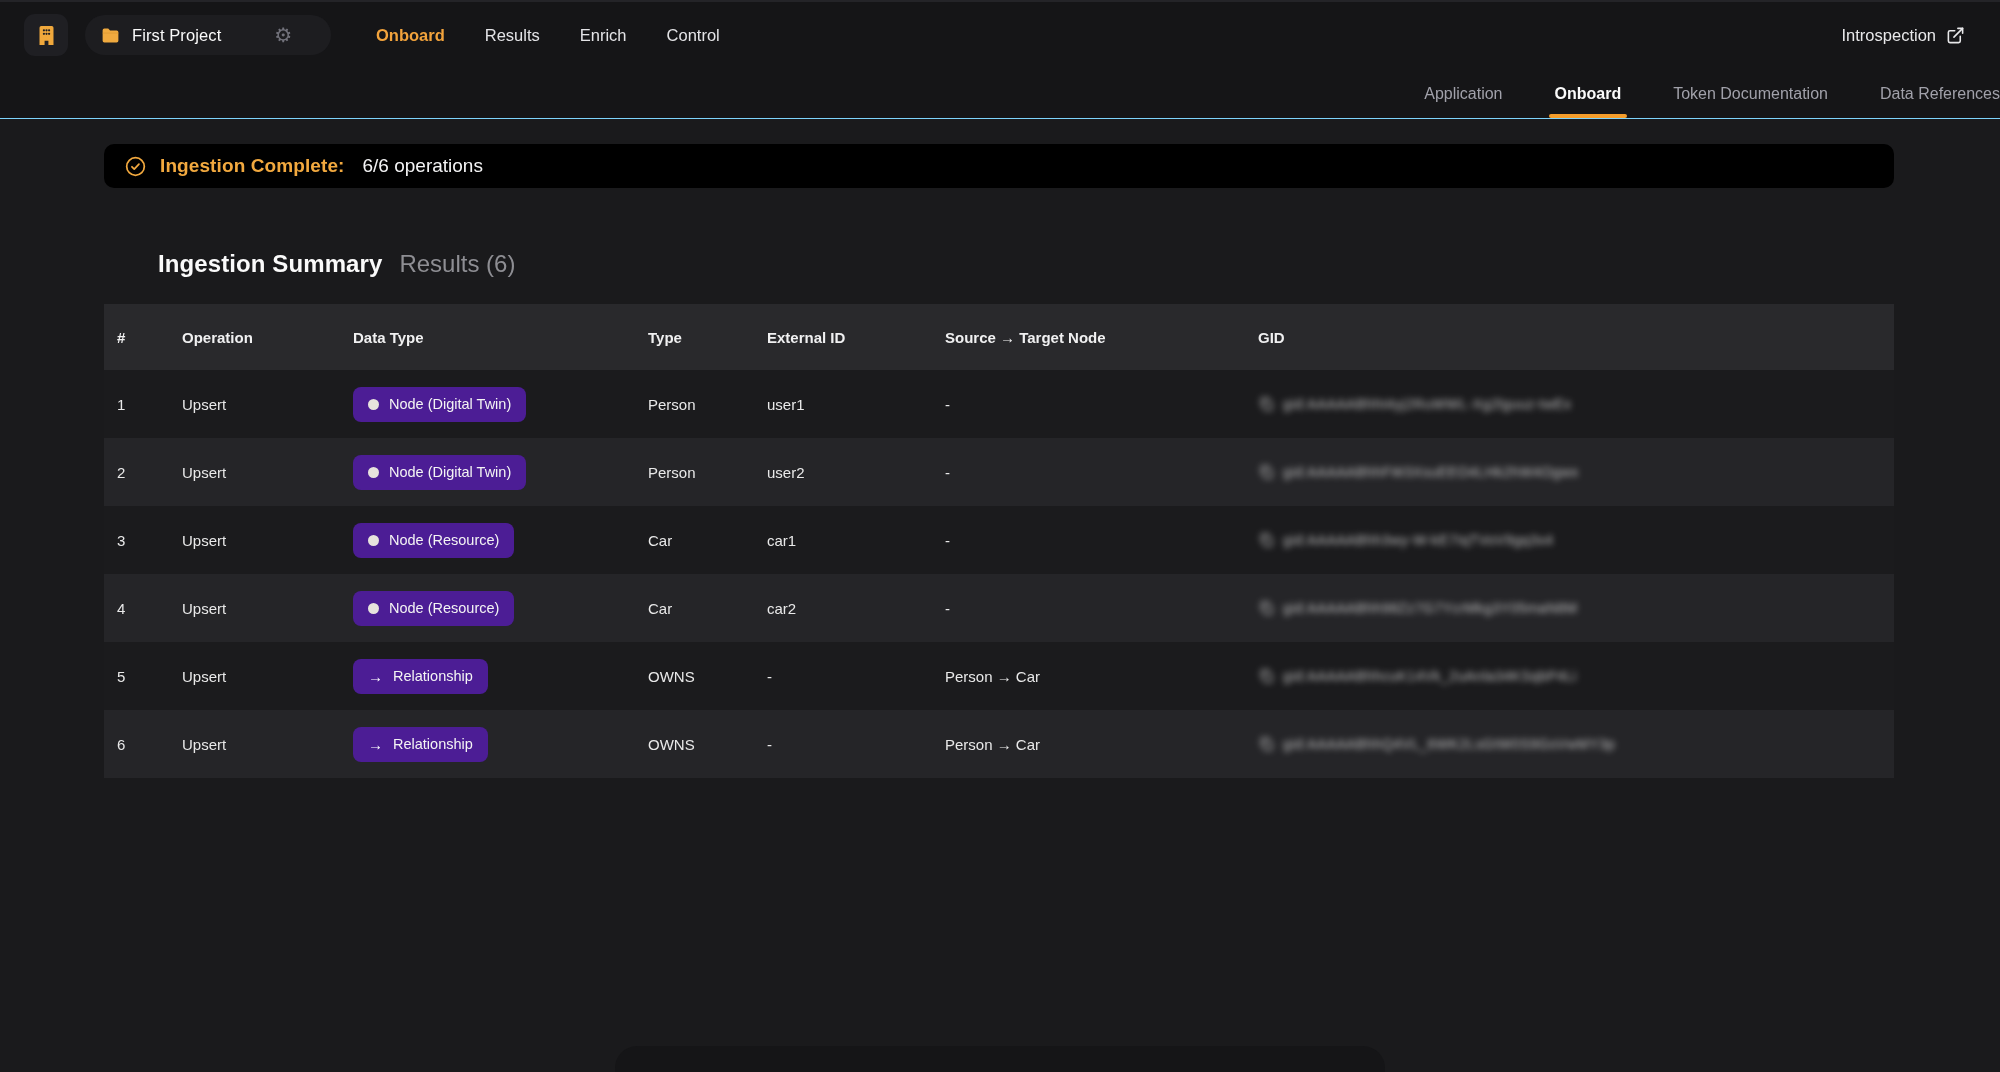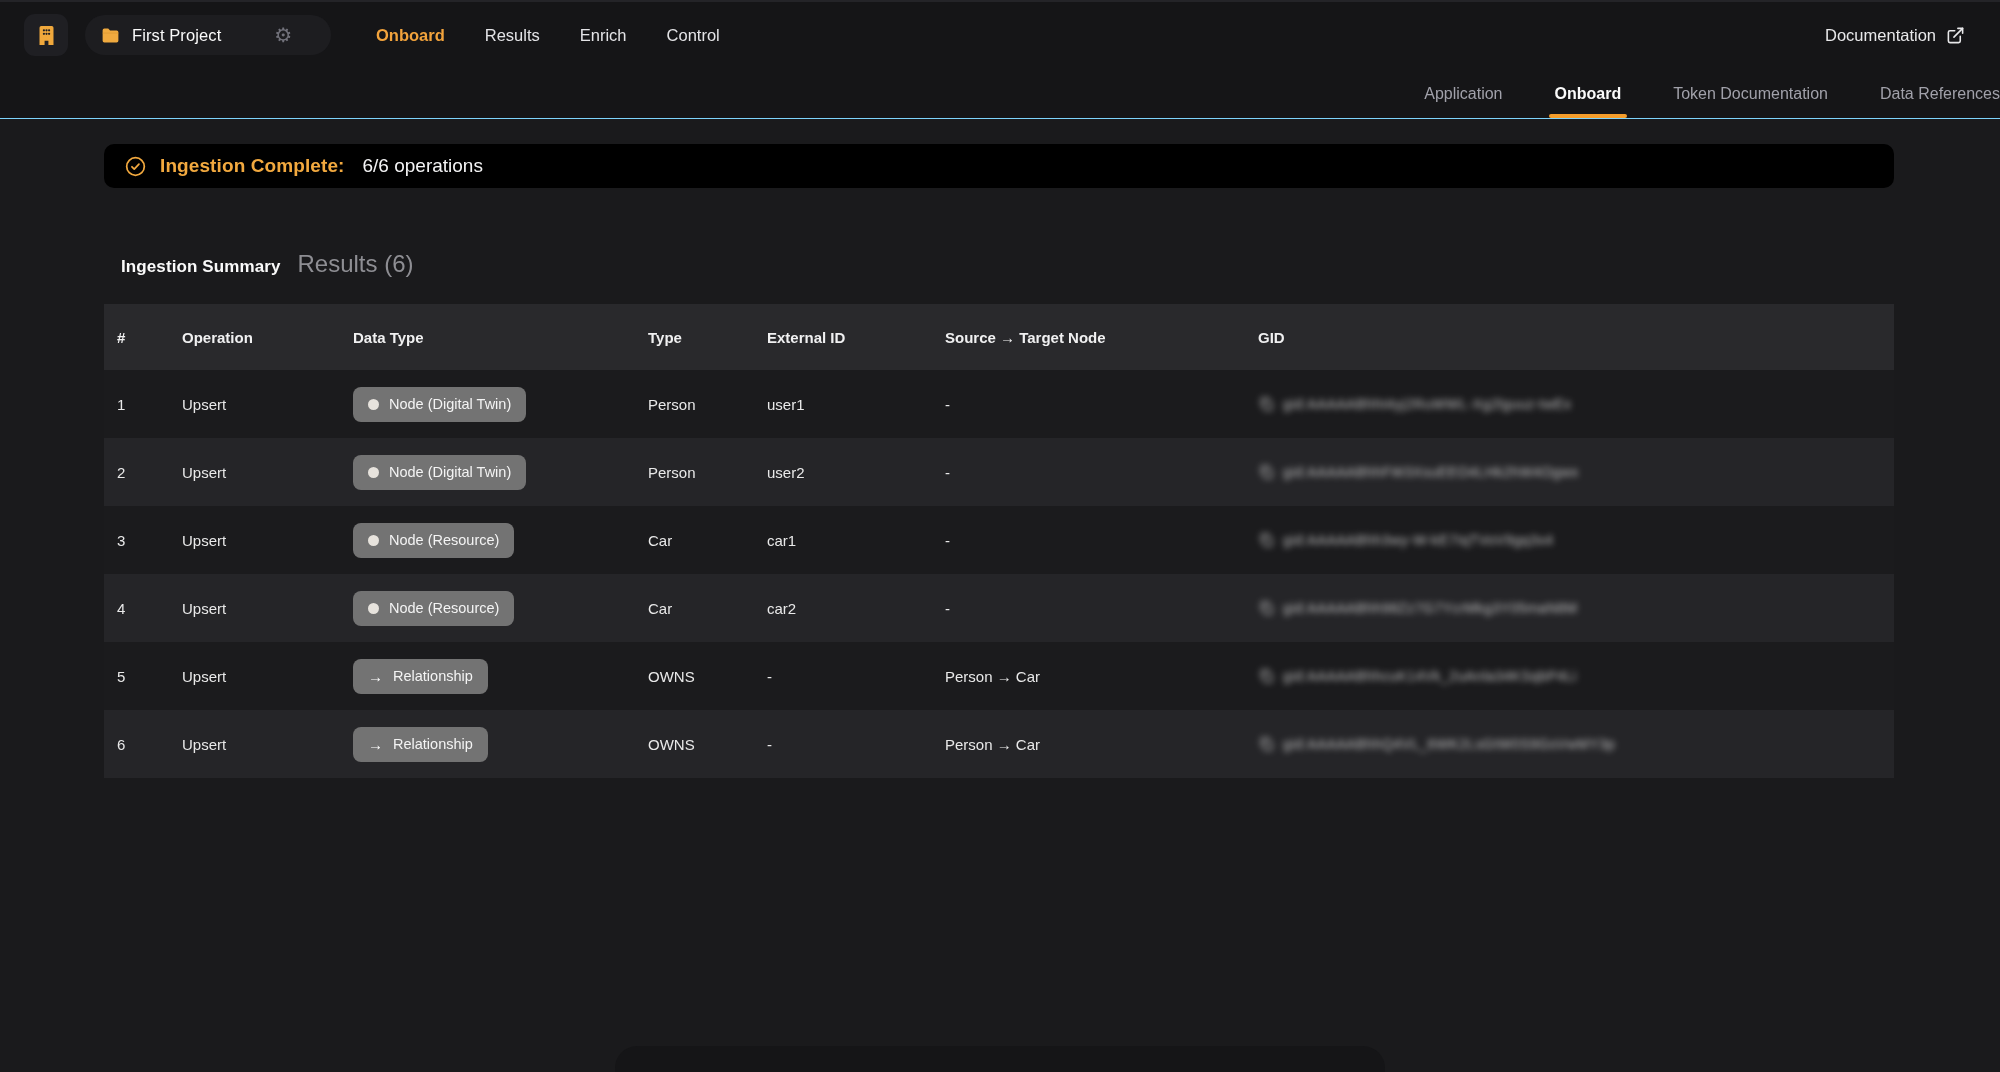--- a/index.html
+++ b/index.html
@@ -65,40 +65,40 @@
     margin-top:25px; height:44px; background:#000000; border-radius:10px;
     display:flex; align-items:center; padding-left:20px; gap:13px;
   }
   .banner-title { color:#F2A93F; font-size:19px; font-weight:600; letter-spacing:.1px; }
   .banner-detail { color:#f4f4f5; font-size:19px; font-weight:500; margin-left:5px; }
 
   .summary-head {
     margin-top:62px; margin-left:17px;
     display:flex; align-items:baseline; gap:17px;
   }
-  .summary-title { color:#fafafa; font-size:17px; font-weight:700; letter-spacing:.1px; }
+  .summary-title { color:#fafafa; font-size:24px; font-weight:700; letter-spacing:.1px;margin-left:37px; }
   .summary-results { color:#8e8e93; font-size:24px; font-weight:400; }
 
   .table { margin-top:26px; width:100%; }
   .t-row {
     display:grid;
     grid-template-columns:65px 171px 295px 119px 178px 313px auto;
     align-items:center;
     padding-left:13px;
   }
   .t-head { height:66px; background:#29292c; }
   .t-head .cell { font-size:15px; font-weight:700; color:#f0f0f1; }
   .t-body-row { height:68px; }
   .t-body-row.odd  { background:#1b1b1d; }
   .t-body-row.even { background:#252528; }
   .cell { font-size:15px; color:#e9e9e9; white-space:nowrap; }
 
   .badge {
     display:inline-flex; align-items:center; gap:10px;
-    background:#737373; border-radius:8px;
+    background:#4c1d95; border-radius:8px;
     padding:0 15px; height:35px;
     font-size:14.5px; color:#f4f4f4; font-weight:400;
   }
   .dot { width:11px; height:11px; border-radius:50%; background:#e7e3dd; flex:none; }
   .arrow-glyph { color:#ffffff; font-size:15px; line-height:1; }
 
   .gid-cell { display:flex; align-items:center; gap:9px; }
   .gid-blur {
     display:flex; align-items:center; gap:9px;
     filter:blur(3.4px); opacity:.85;
@@ -147,21 +147,21 @@
     </div>
 
     <div class="nav-tabs">
       <span class="nav-tab active">Onboard</span>
       <span class="nav-tab">Results</span>
       <span class="nav-tab">Enrich</span>
       <span class="nav-tab">Control</span>
     </div>
 
     <div class="doc-link">
-      <span>Documentation</span>
+      <span>Introspection</span>
       <span>
         <svg width="19" height="19" viewBox="0 0 24 24" fill="none" stroke="#e8e8ea" stroke-width="2" stroke-linecap="round" stroke-linejoin="round">
           <path d="M18 13v6a2 2 0 0 1-2 2H5a2 2 0 0 1-2-2V8a2 2 0 0 1 2-2h6"></path>
           <polyline points="15 3 21 3 21 9"></polyline>
           <line x1="10" y1="14" x2="21" y2="3"></line>
         </svg>
       </span>
     </div>
   </div>
 

